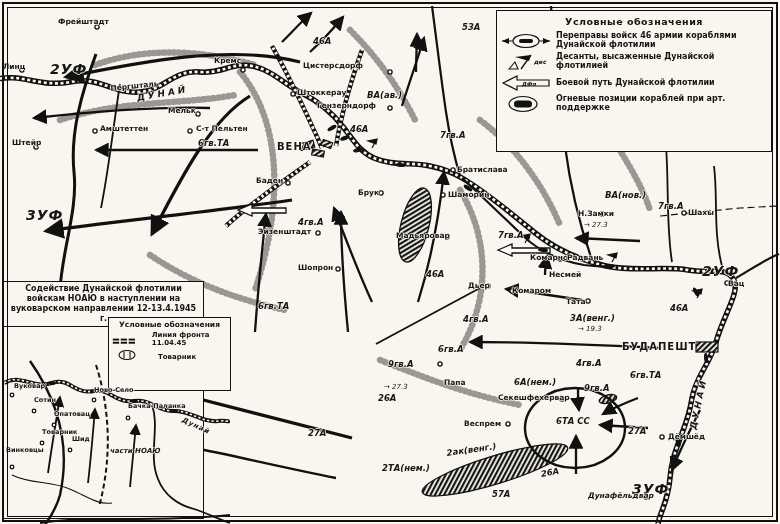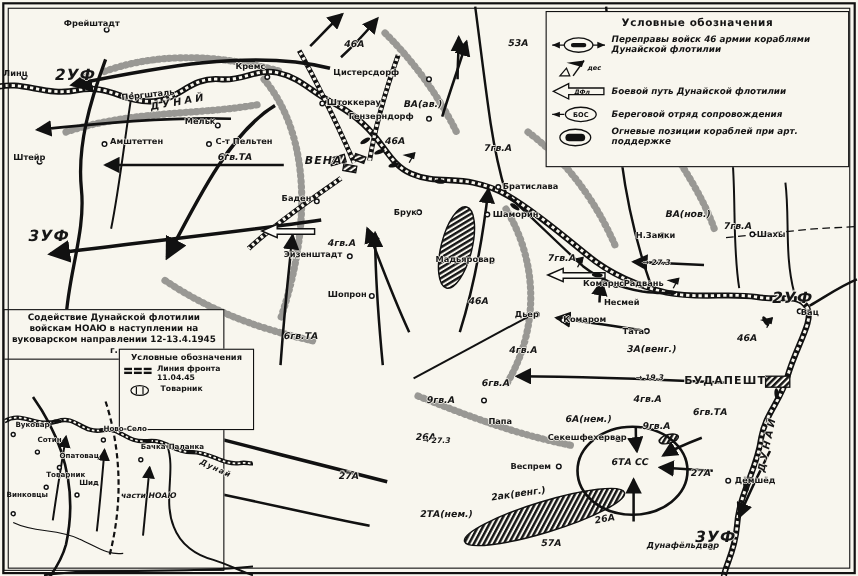--- a/index.html
+++ b/index.html
@@ -12,43 +12,43 @@
   .labels{position:absolute;inset:0;z-index:6;pointer-events:none;}
   .lbl{position:absolute;white-space:nowrap;color:#161616;transform-origin:left top;
        text-shadow:-1px 0 0 rgba(248,246,238,.75),1px 0 0 rgba(248,246,238,.75),
                    0 -1px 0 rgba(248,246,238,.75),0 1px 0 rgba(248,246,238,.75);}
   .city{font-size:7.5px;font-weight:bold;}
   .capital{font-size:10px;font-weight:bold;letter-spacing:1px;}
   .army{font-size:8.5px;font-weight:bold;font-style:italic;}
   .front{font-size:14px;font-weight:bold;font-style:italic;letter-spacing:1px;margin-top:31px;}
   .river{font-size:9px;font-weight:bold;font-style:italic;letter-spacing:3px;}
   .river-sm{font-size:7px;font-weight:bold;font-style:italic;letter-spacing:1px;}
-  .date{font-size:7px;font-weight:bold;font-style:italic;margin-top:14px;}
+  .date{font-size:7px;font-weight:normal;font-style:italic;}
   .note{font-size:7px;font-weight:bold;font-style:italic;}
   .inset-city{font-size:6.5px;font-weight:bold;}
 
   
   .legend{position:absolute;left:496px;top:10px;width:276px;height:142px;z-index:5;
           background:#f8f6ee;border:1.6px solid #111;box-sizing:border-box;padding:3px 4px 2px 4px;}
   .legend-title{text-align:center;font-size:9.5px;font-weight:bold;margin:2px 0 4px 0;letter-spacing:.5px;}
   .legend-row{display:flex;align-items:center;gap:5px;margin:1px 0;}
   .legend-sym{flex:0 0 50px;}
-  .legend-txt{font-size:8px;font-weight:bold;line-height:1.12;font-style:italic;}
+  .legend-txt{font-size:8px;font-weight:bold;line-height:1.12;}
 
   
   .inset{position:absolute;left:3px;top:281px;width:201px;height:238px;z-index:3;
          background:#f8f6ee;border:1.6px solid #111;box-sizing:border-box;}
   .inset-title{border-bottom:1.6px solid #111;font-size:8px;font-weight:bold;text-align:center;
                padding:2px 5px;line-height:1.25;}
   .inset-map{position:relative;width:100%;height:202px;}
   .inset-map svg{position:absolute;inset:0;}
   .inset-legend{position:absolute;left:104px;top:35px;width:123px;height:74px;z-index:4;
                 background:#f8f6ee;border:1.4px solid #111;box-sizing:border-box;padding:2px 3px;}
   .inset-legend-title{font-size:7.5px;font-weight:bold;text-align:center;margin-bottom:2px;}
-  .inset-legend-row{display:flex;align-items:flex-start;gap:4px;margin:2px 0;}
+  .inset-legend-row{display:flex;align-items:flex-end;gap:16px;margin:2px 0;}
   .inset-legend-txt{font-size:7px;font-weight:bold;}
 
   
   .frame-outer{position:absolute;inset:2px;border:2.5px solid #111;z-index:7;pointer-events:none;}
   .frame-inner{position:absolute;inset:7px;border:1px solid #111;z-index:7;pointer-events:none;}
 
   
   .stipple{stroke:#3a3a3a;stroke-width:6.5;stroke-dasharray:.8 4.2;stroke-linecap:round;fill:none;opacity:.5;}
   .rivermain{stroke:#111;stroke-width:5.5;fill:none;}
   .riverin{stroke:#f8f6ee;stroke-width:2.6;stroke-dasharray:3 2.6;fill:none;}
@@ -242,26 +242,26 @@
       <span class="lbl city" style="left: 214px; top: 56px;">Кремс</span>
       <span class="lbl city" style="left: 110px; top: 84px; transform: rotate(-6deg);">Пергшталь</span>
       <span class="lbl river" style="left: 136px; top: 93px; transform: rotate(-10deg);">ДУНАЙ</span>
       <span class="lbl city" style="left: 168px; top: 106px;">Мельк</span>
       <span class="lbl city" style="left: 100px; top: 124px;">Амштеттен</span>
       <span class="lbl city" style="left: 12px; top: 138px;">Штейр</span>
       <span class="lbl front" style="left: 26px; top: 176px;">3УФ</span>
       <span class="lbl city" style="left: 196px; top: 124px;">С-т Пельтен</span>
       <span class="lbl army" style="left: 198px; top: 138px;">6гв.ТА</span>
       <span class="lbl army" style="left: 313px; top: 36px;">46А</span>
-      <span class="lbl army" style="left: 426px; top: 35px; padding-left: 36px;">53А</span>
+      <span class="lbl army" style="left: 426px; top: 22px; padding-left: 36px;">53А</span>
       <span class="lbl city" style="left: 303px; top: 61px;">Цистерсдорф</span>
       <span class="lbl city" style="left: 297px; top: 88px;">Штоккерау</span>
       <span class="lbl army" style="left: 367px; top: 90px;">ВА(ав.)</span>
       <span class="lbl city" style="left: 317px; top: 101px;">Гензерндорф</span>
-      <span class="lbl capital" style="left: 277px; top: 141px; font-style: italic;">ВЕНА</span>
+      <span class="lbl capital" style="left: 277px; top: 141px;">ВЕНА</span>
       <span class="lbl army" style="left: 350px; top: 124px;">46А</span>
       <span class="lbl army" style="left: 440px; top: 130px;">7гв.А</span>
       <span class="lbl city" style="left: 457px; top: 165px;">Братислава</span>
       <span class="lbl city" style="left: 448px; top: 190px;">Шаморин</span>
       <span class="lbl city" style="left: 256px; top: 176px;">Баден</span>
       <span class="lbl city" style="left: 358px; top: 188px;">Брук</span>
       <span class="lbl city" style="left: 258px; top: 227px;">Эйзенштадт</span>
       <span class="lbl army" style="left: 298px; top: 217px;">4гв.А</span>
       <span class="lbl city" style="left: 298px; top: 263px;">Шопрон</span>
       <span class="lbl army" style="left: 258px; top: 301px;">6гв.ТА</span>
@@ -324,39 +324,31 @@
       <div class="legend-txt">Переправы войск 46 армии кораблями Дунайской флотилии</div>
     </div>
 
     <div class="legend-row">
       <svg class="legend-sym" width="50" height="20" viewBox="0 0 50 20">
         <path d="M8,17 L14,10 L17,17 Z" fill="none" stroke="#111" stroke-width="1.1"></path>
         <line x1="20" y1="17" x2="30" y2="3" stroke="#111" stroke-width="1.3"></line>
         <polygon points="30,3 14,5 28,9" fill="#111"></polygon>
         <text x="33" y="12" font-size="6" font-weight="bold" font-style="italic" fill="#111">дес</text>
       </svg>
+      <div class="legend-txt">Десанты, высаженные Дунайской флотилией</div>
     </div>
 
     <div class="legend-row">
       <svg class="legend-sym" width="50" height="20" viewBox="0 0 50 20">
         <path d="M2,10 L16,3 L16,7 L48,7 L48,13 L16,13 L16,17 Z" fill="#f8f6ee" stroke="#111" stroke-width="1.2"></path>
         <text x="21" y="12.5" font-size="5.5" font-weight="bold" font-style="italic" fill="#111">ДФл</text>
       </svg>
       <div class="legend-txt">Боевой путь Дунайской флотилии</div>
     </div>
 
-    <div class="legend-row">
-      <svg class="legend-sym" width="50" height="20" viewBox="0 0 50 20">
-        <line x1="1" y1="10" x2="12" y2="10" stroke="#111" stroke-width="1.2"></line>
-        <polygon points="1,10 8,7.5 8,12.5" fill="#111"></polygon>
-        <ellipse cx="27" cy="10" rx="14" ry="6.5" fill="#f8f6ee" stroke="#111" stroke-width="1.2"></ellipse>
-        <text x="27" y="12.5" text-anchor="middle" font-size="6" font-weight="bold" fill="#111">БОС</text>
-      </svg>
-      <div class="legend-txt">Береговой отряд сопровождения</div>
-    </div>
 
     <div class="legend-row">
       <svg class="legend-sym" width="50" height="20" viewBox="0 0 50 20">
         <ellipse cx="22" cy="10" rx="14" ry="7.5" fill="#f8f6ee" stroke="#111" stroke-width="1.2"></ellipse>
         <rect x="13" y="6.5" width="18" height="7" rx="3.5" fill="#111"></rect>
       </svg>
       <div class="legend-txt">Огневые позиции кораблей при арт. поддержке</div>
     </div>
   </div>
 

